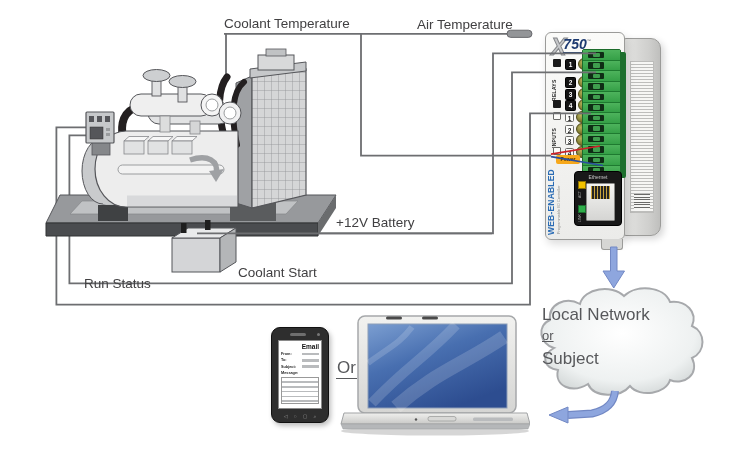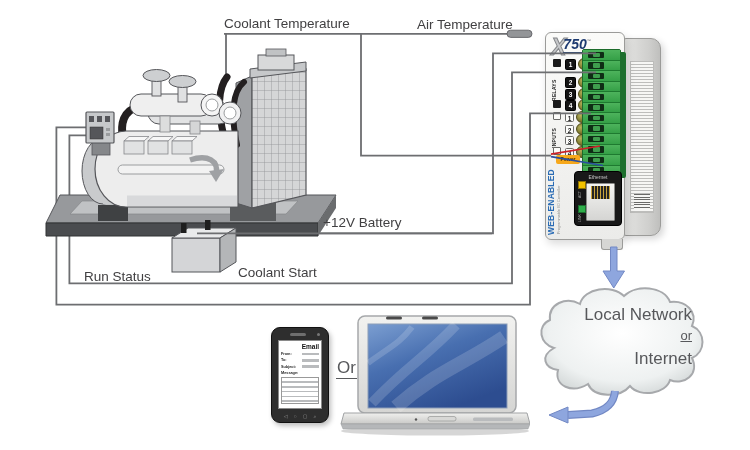--- a/index.html
+++ b/index.html
@@ -62,21 +62,21 @@
     background:linear-gradient(#f4f4f2,#d5d5d3);border:1px solid #8a8a88;border-radius:1px;}
   .rj45-pins{margin:2px auto 0;width:19px;height:13px;background:#242424;
     background-image:repeating-linear-gradient(to right,#caa43a 0 1px,transparent 1px 3px);}
   .eth-led{position:absolute;width:6px;height:6px;}
   .eth-led.act{left:3px;top:9px;background:#f2c200;border:.5px solid #8f7300;}
   .eth-led.link{left:3px;top:33px;background:#2fae4a;border:.5px solid #1b6e2e;}
   .act-lbl{left:3px;top:16px;height:10px;font-size:3.5px;color:#b0b0b0;}
   .link-lbl{left:3px;top:40px;height:10px;font-size:3.5px;color:#b0b0b0;}
 
   
-  #cloud-text{position:absolute;left:542px;top:304px;width:150px;text-align:right;color:#57585b;}
+  #cloud-text{position:absolute;left:542px;top:304px;width:150px;text-align:left;color:#57585b;}
   #cloud-text .big{font-size:17px;line-height:21px;}
   #cloud-text .small{font-size:13px;line-height:16px;text-decoration:underline;margin:3px 0 4px 0;}
 
   
   #phone{position:absolute;left:271px;top:327px;width:56px;height:94px;background:#2e2e2e;
     border:1px solid #111;border-radius:9px;box-shadow:2px 3px 5px rgba(0,0,0,.25);}
   .ph-speaker{position:absolute;left:18px;top:5px;width:16px;height:2.5px;background:#6e6e6e;border-radius:2px;}
   .ph-cam{position:absolute;right:8px;top:4.5px;width:3px;height:3px;background:#777;border-radius:50%;}
   .ph-screen{position:absolute;left:6px;right:6px;top:12px;bottom:13px;background:#fff;border:1px solid #8a8a8a;}
   .ph-title{font-size:6.5px;font-weight:bold;color:#111;text-align:right;margin:2px 2px 1px 0;}
@@ -340,21 +340,21 @@
       </radialGradient>
     </defs>
     <path d="M 26 70 C 12 66 8 48 22 42 C 20 26 38 18 52 26 C 56 10 84 6 96 18
              C 108 6 136 8 142 24 C 158 22 170 34 164 48 C 178 54 178 74 164 80
              C 172 96 156 108 142 102 C 138 116 112 120 102 108 C 92 120 66 120 60 106
              C 44 116 26 108 30 92 C 16 90 12 78 26 70 Z" fill="url(#cloudg)" stroke="#a7a9ac" stroke-width="2"></path>
   </svg>
   <div id="cloud-text">
     <div class="big">Local Network</div>
     <div class="small">or</div>
-    <div class="big">Internet</div>
+    <div class="big">Subject</div>
   </div>
 
   <svg width="750" height="450" style="pointer-events:none">
     <path d="M610.5,247 h6.5 v24 h7.5 l-10.75,17 l-10.75,-17 h7.5 z" fill="#8ea6de" stroke="#7288c4" stroke-width="1"></path>
     <path d="M615,391 C614,402 608,410 592,413.5 L568,415" fill="none" stroke="#7288c4" stroke-width="8"></path>
     <path d="M615,391 C614,402 608,410 592,413.5 L568,415" fill="none" stroke="#8ea6de" stroke-width="5.5"></path>
     <polygon points="568,407 568,423 549,415" fill="#8ea6de" stroke="#7288c4" stroke-width="1"></polygon>
   </svg>
 
   <svg width="192" height="134" style="left:338px;top:303px;" viewBox="0 0 192 134">
@@ -415,18 +415,18 @@
     <div class="ph-nav">
       <span>◁</span>
       <span>○</span>
       <span>▢</span>
       <span>⌕</span>
     </div>
   </div>
 
   <div class="lbl" style="left:417px;top:17px">Air Temperature</div>
   <div class="lbl" style="left:224px;top:16px">Coolant Temperature</div>
-  <div class="lbl" style="left:323px;top:215px">+12V Battery</div>
+  <div class="lbl" style="left:336px;top:215px">+12V Battery</div>
   <div class="lbl" style="left:238px;top:265px">Coolant Start</div>
-  <div class="lbl" style="left:84px;top:269px">Run Status</div>
+  <div class="lbl" style="left:84px;top:276px">Run Status</div>
   <div id="or-label">Or</div>
 
 </div>
 
 </body></html>

